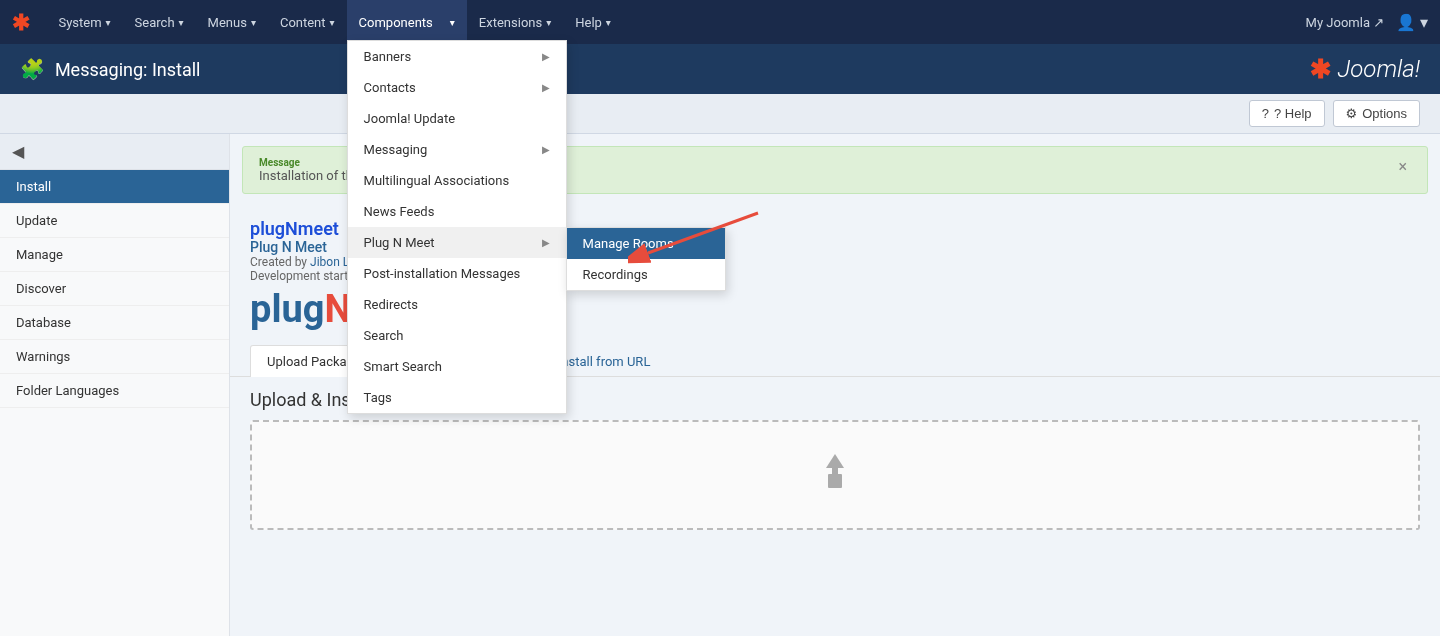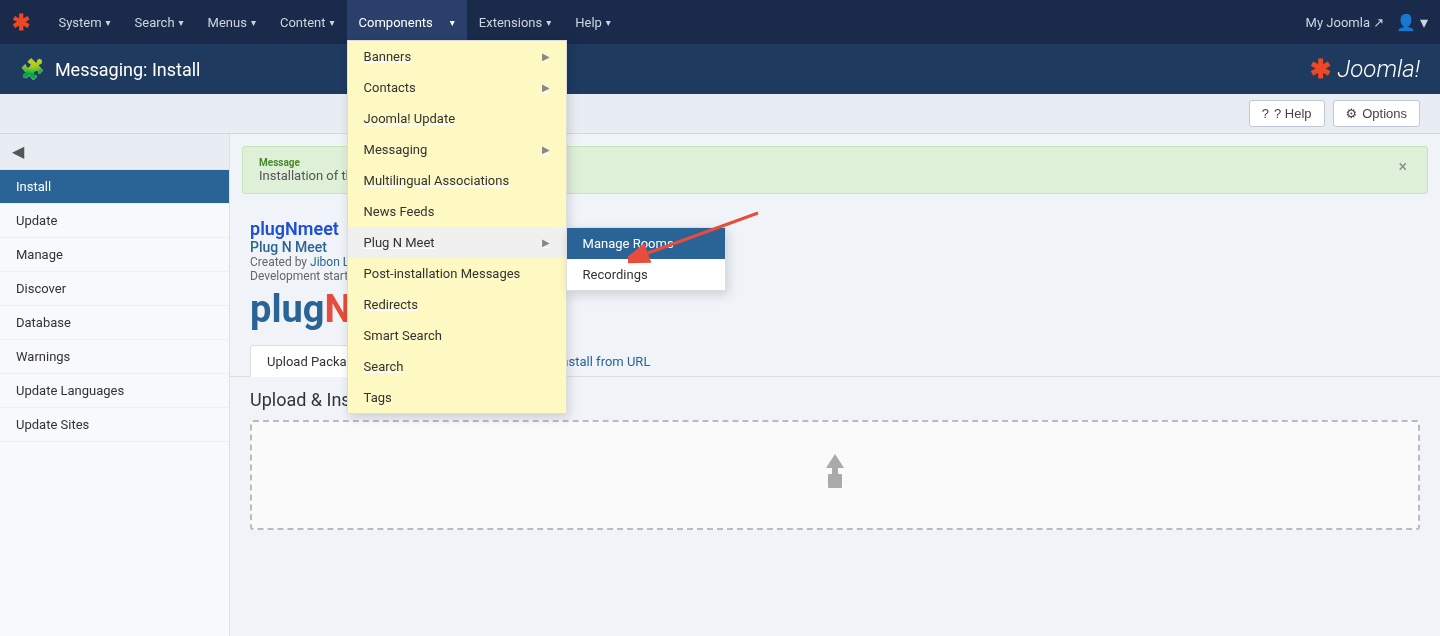--- a/index.html
+++ b/index.html
@@ -252,26 +252,25 @@
       color: #aaa;
       font-size: 36px;
       text-align: center;
     }
 
     
     .dropdown-menu {
       position: absolute;
       top: 44px;
       left: 0;
-      background: #fef9c3;
+      background: #ffffff;
       border: 1px solid #ddd;
       box-shadow: 2px 4px 10px rgba(0,0,0,0.15);
       min-width: 220px;
       z-index: 2000;
-      text-decoration: underline;
     }
     .dropdown-item {
       padding: 8px 16px;
       cursor: pointer;
       font-size: 13px;
       color: #333;
       display: flex;
       align-items: center;
       justify-content: space-between;
       white-space: nowrap;
@@ -386,24 +385,24 @@
             </div>
           </div>
         </div>
         <div class="dropdown-item">
           <span>Post-installation Messages</span>
         </div>
         <div class="dropdown-item">
           <span>Redirects</span>
         </div>
         <div class="dropdown-item">
+          <span>Search</span>
+        </div>
+        <div class="dropdown-item">
           <span>Smart Search</span>
-        </div>
-        <div class="dropdown-item">
-          <span>Search</span>
         </div>
         <div class="dropdown-item">
           <span>Tags</span>
         </div>
       </div>
     </div>
     <div class="nav-item">
       <span>Extensions</span>
       <span class="caret">▾</span>
     </div>
@@ -456,24 +455,21 @@
     <div class="sidebar-item">
       <span>Discover</span>
     </div>
     <div class="sidebar-item">
       <span>Database</span>
     </div>
     <div class="sidebar-item">
       <span>Warnings</span>
     </div>
     <div class="sidebar-item">
-      <span>Update Languages</span>
-    </div>
-    <div class="sidebar-item">
-      <span>Update Sites</span>
+      <span>Folder Languages</span>
     </div>
   </aside>
 
   <main class="content-area">
 
     <div class="message-bar">
       <div>
         <div class="msg-title">Message</div>
         <div class="msg-text">Installation of the...</div>
       </div>

